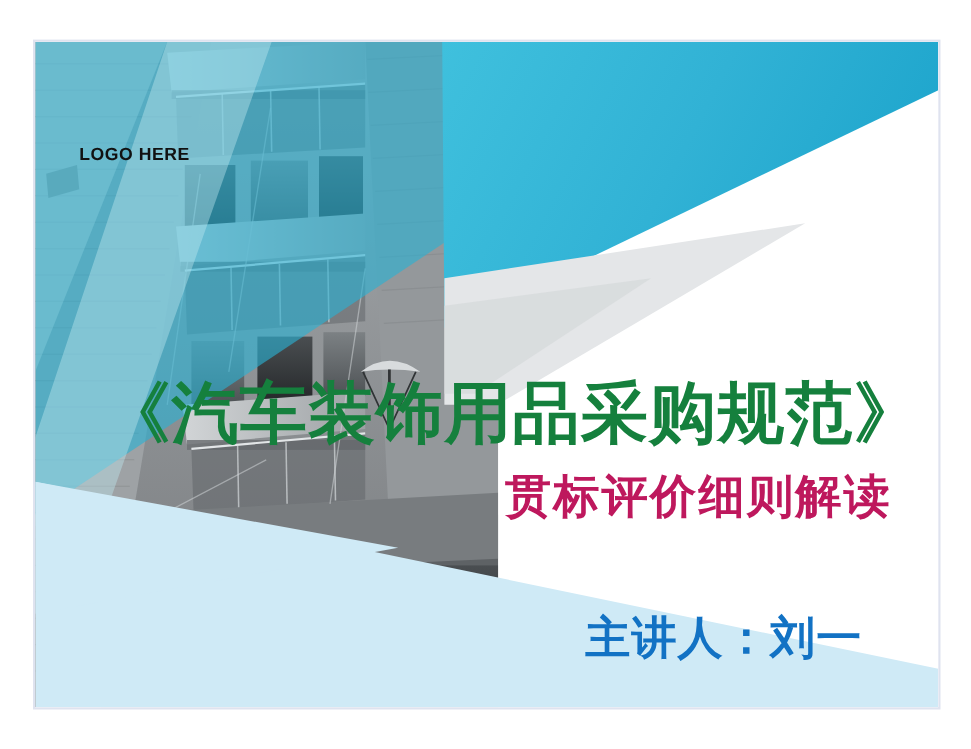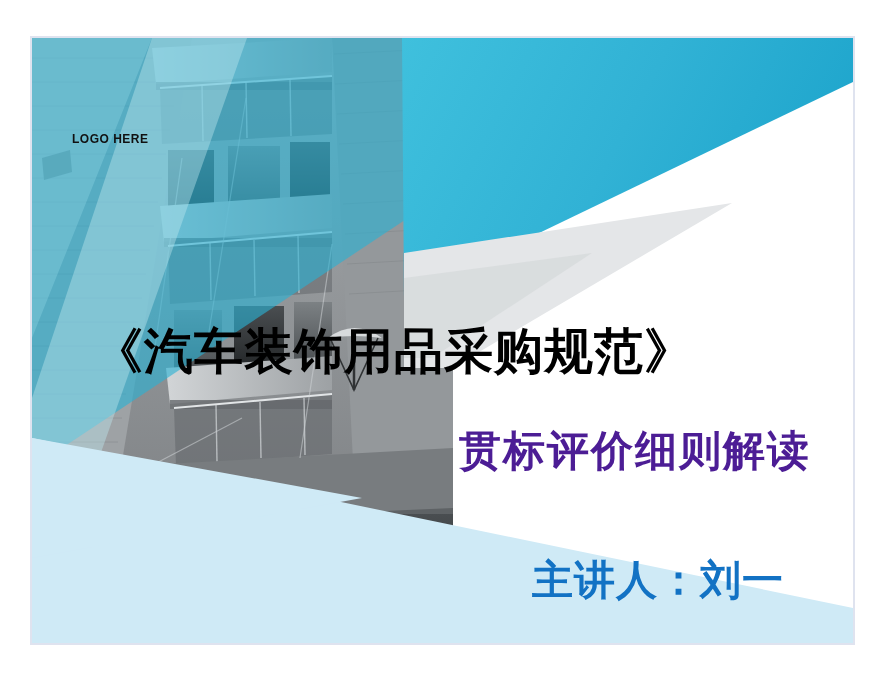--- a/index.html
+++ b/index.html
@@ -79,51 +79,51 @@
     left: 0; top: 0;
     width: 821px; height: 605px;
     pointer-events: none;
   }
 
   
   #logo-here {
     position: absolute;
     left: 40px;
     top: 94px;
-    font-size: 12px;
+    font-size: 16px;
     font-weight: bold;
     letter-spacing: 0.5px;
     color: #111111;
     font-family: "Liberation Sans", sans-serif;
     white-space: nowrap;
   }
 
   #main-title {
     position: absolute;
     left: 62px;
-    top: 288px;
+    top: 306px;
     width: 742px;
-    font-size: 49px;
+    font-size: 61px;
     font-weight: bold;
     line-height: 1.05;
-    color: #000000;
+    color: #15803d;
     letter-spacing: 1px;
     white-space: nowrap;
     font-family: "DejaVu Sans", sans-serif;
   }
 
   #sub-title {
     position: absolute;
     left: 0px;
     top: 385px;
     width: 779px;
     text-align: right;
     font-size: 42px;
     font-weight: bold;
-    color: #4c1d95;
+    color: #be185d;
     letter-spacing: 2px;
     white-space: nowrap;
     font-family: "DejaVu Sans", sans-serif;
   }
 
   #presenter {
     position: absolute;
     left: 0px;
     top: 515px;
     width: 752px;

